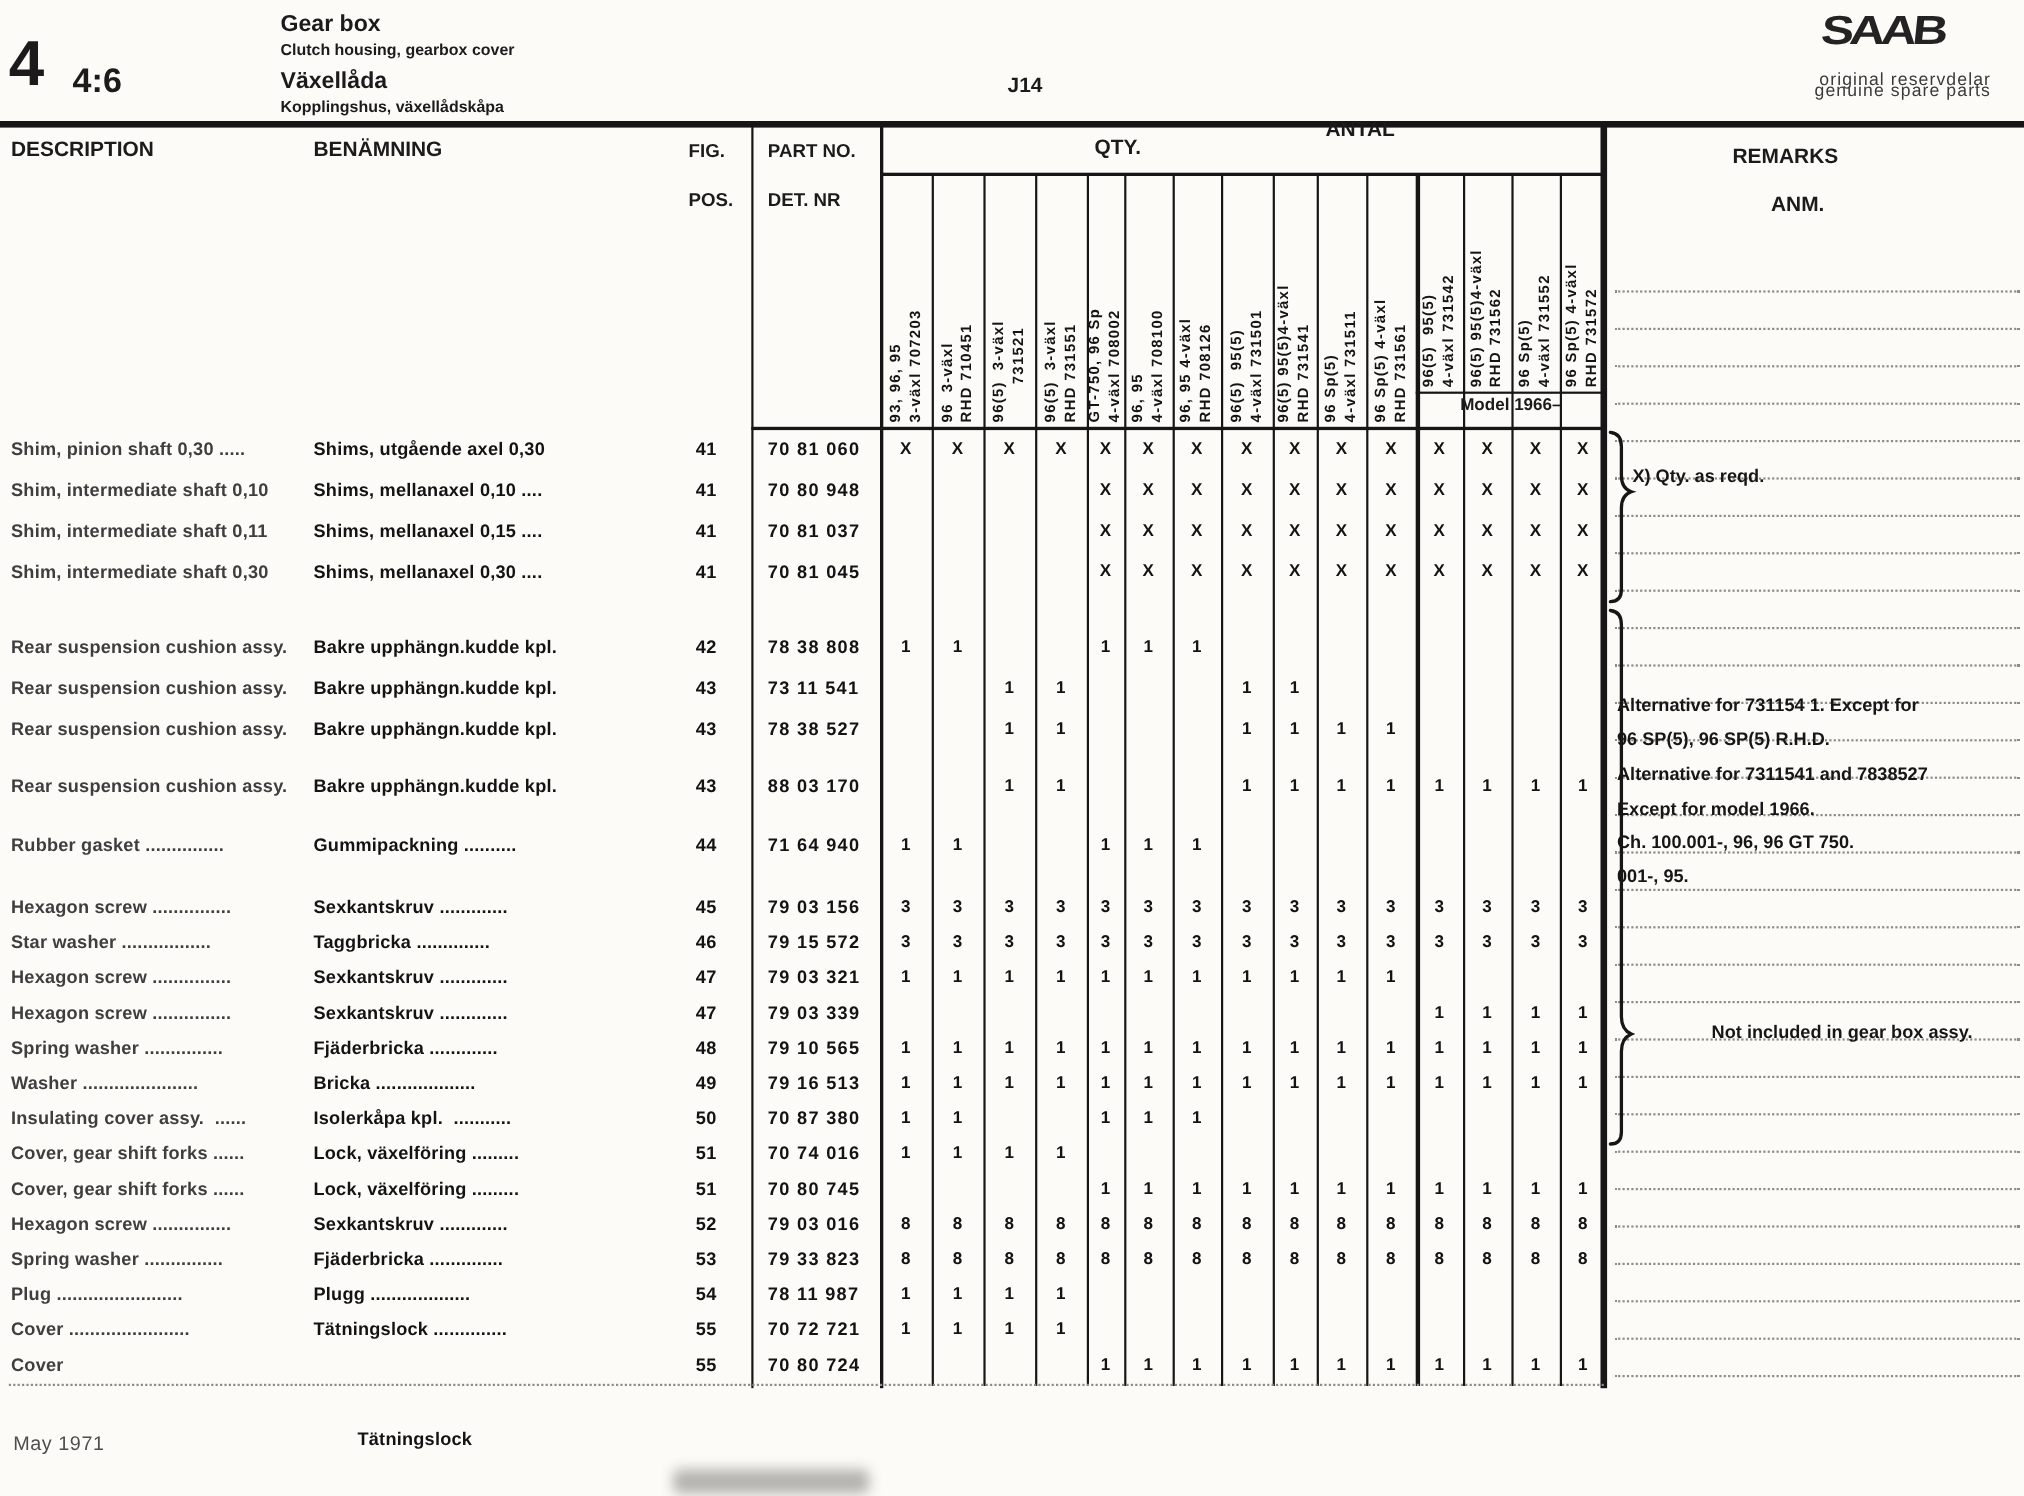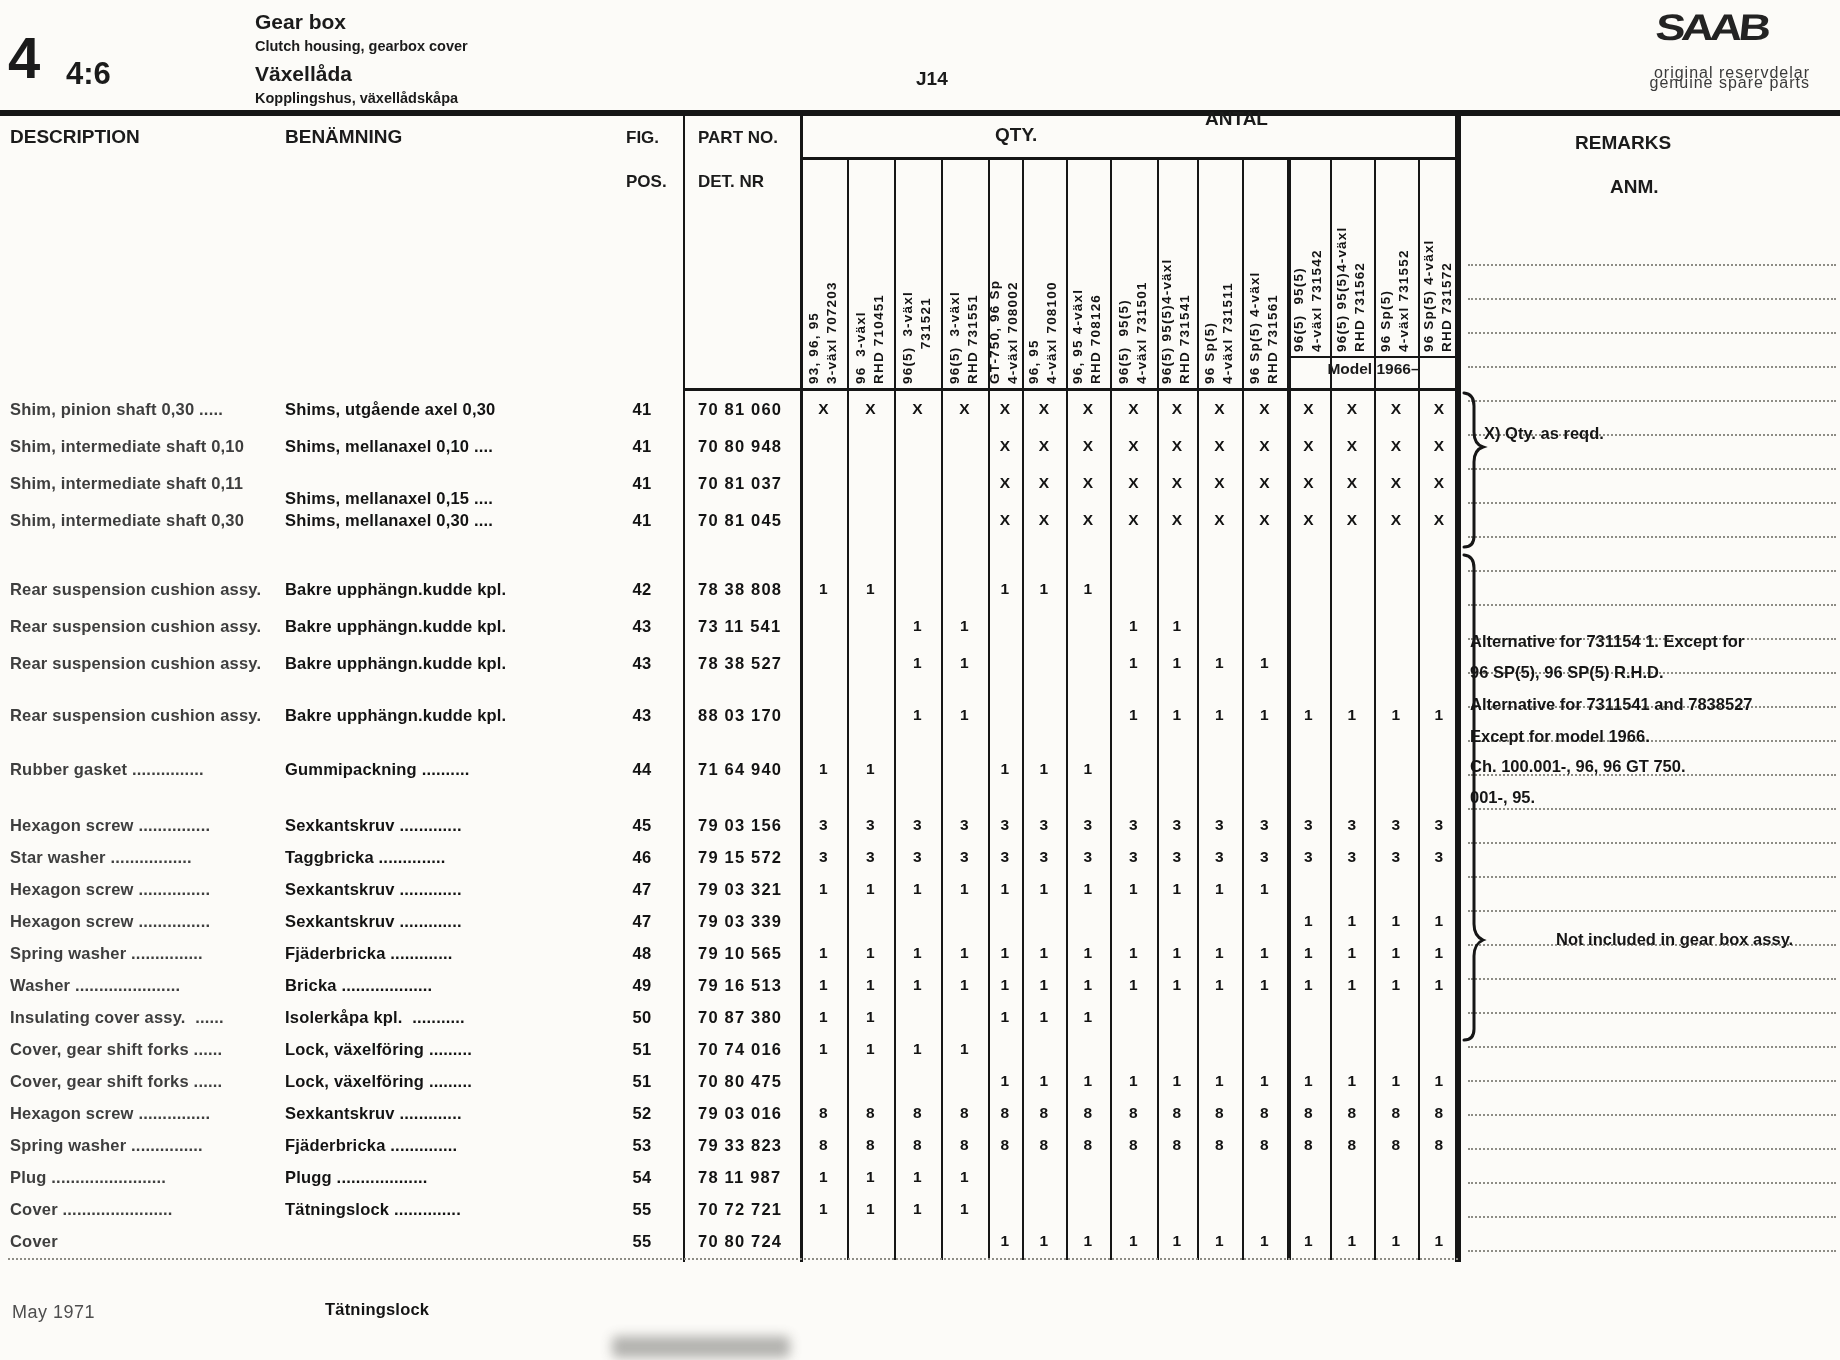--- a/index.html
+++ b/index.html
@@ -140,21 +140,21 @@
       <div class="cell qty" style="left: 1066px; top: 437px; width: 44px;">X</div>
       <div class="cell qty" style="left: 1110px; top: 437px; width: 47px;">X</div>
       <div class="cell qty" style="left: 1157px; top: 437px; width: 40px;">X</div>
       <div class="cell qty" style="left: 1197px; top: 437px; width: 45px;">X</div>
       <div class="cell qty" style="left: 1242px; top: 437px; width: 45px;">X</div>
       <div class="cell qty" style="left: 1287px; top: 437px; width: 43px;">X</div>
       <div class="cell qty" style="left: 1330px; top: 437px; width: 44px;">X</div>
       <div class="cell qty" style="left: 1374px; top: 437px; width: 44px;">X</div>
       <div class="cell qty" style="left: 1418px; top: 437px; width: 42px;">X</div>
       <div class="cell desc" style="left: 10px; top: 474px;">Shim, intermediate shaft 0,11</div>
-      <div class="cell ben" style="left: 285px; top: 474px; margin-top: 15px;">Shims, mellanaxel 0,15 ....</div>
+      <div class="cell ben" style="left: 285px; top: 474px;">Shims, mellanaxel 0,15 ....</div>
       <div class="cell fig" style="left: 616px; top: 474px;">41</div>
       <div class="cell part" style="left: 698px; top: 474px;">70 81 037</div>
       <div class="cell qty" style="left: 988px; top: 474px; width: 34px;">X</div>
       <div class="cell qty" style="left: 1022px; top: 474px; width: 44px;">X</div>
       <div class="cell qty" style="left: 1066px; top: 474px; width: 44px;">X</div>
       <div class="cell qty" style="left: 1110px; top: 474px; width: 47px;">X</div>
       <div class="cell qty" style="left: 1157px; top: 474px; width: 40px;">X</div>
       <div class="cell qty" style="left: 1197px; top: 474px; width: 45px;">X</div>
       <div class="cell qty" style="left: 1242px; top: 474px; width: 45px;">X</div>
       <div class="cell qty" style="left: 1287px; top: 474px; width: 43px;">X</div>
@@ -338,21 +338,21 @@
       <div class="cell ben" style="left: 285px; top: 1040px;">Lock, växelföring .........</div>
       <div class="cell fig" style="left: 616px; top: 1040px;">51</div>
       <div class="cell part" style="left: 698px; top: 1040px; text-align: center;">70 74 016</div>
       <div class="cell qty" style="left: 800px; top: 1040px; width: 47px;">1</div>
       <div class="cell qty" style="left: 847px; top: 1040px; width: 47px;">1</div>
       <div class="cell qty" style="left: 894px; top: 1040px; width: 47px;">1</div>
       <div class="cell qty" style="left: 941px; top: 1040px; width: 47px;">1</div>
       <div class="cell desc" style="left: 10px; top: 1072px;">Cover, gear shift forks ......</div>
       <div class="cell ben" style="left: 285px; top: 1072px;">Lock, växelföring .........</div>
       <div class="cell fig" style="left: 616px; top: 1072px;">51</div>
-      <div class="cell part" style="left: 698px; top: 1072px;">70 80 475</div>
+      <div class="cell part" style="left: 698px; top: 1072px;">70 80 745</div>
       <div class="cell qty" style="left: 988px; top: 1072px; width: 34px;">1</div>
       <div class="cell qty" style="left: 1022px; top: 1072px; width: 44px;">1</div>
       <div class="cell qty" style="left: 1066px; top: 1072px; width: 44px;">1</div>
       <div class="cell qty" style="left: 1110px; top: 1072px; width: 47px;">1</div>
       <div class="cell qty" style="left: 1157px; top: 1072px; width: 40px;">1</div>
       <div class="cell qty" style="left: 1197px; top: 1072px; width: 45px;">1</div>
       <div class="cell qty" style="left: 1242px; top: 1072px; width: 45px;">1</div>
       <div class="cell qty" style="left: 1287px; top: 1072px; width: 43px;">1</div>
       <div class="cell qty" style="left: 1330px; top: 1072px; width: 44px;">1</div>
       <div class="cell qty" style="left: 1374px; top: 1072px; width: 44px;">1</div>

